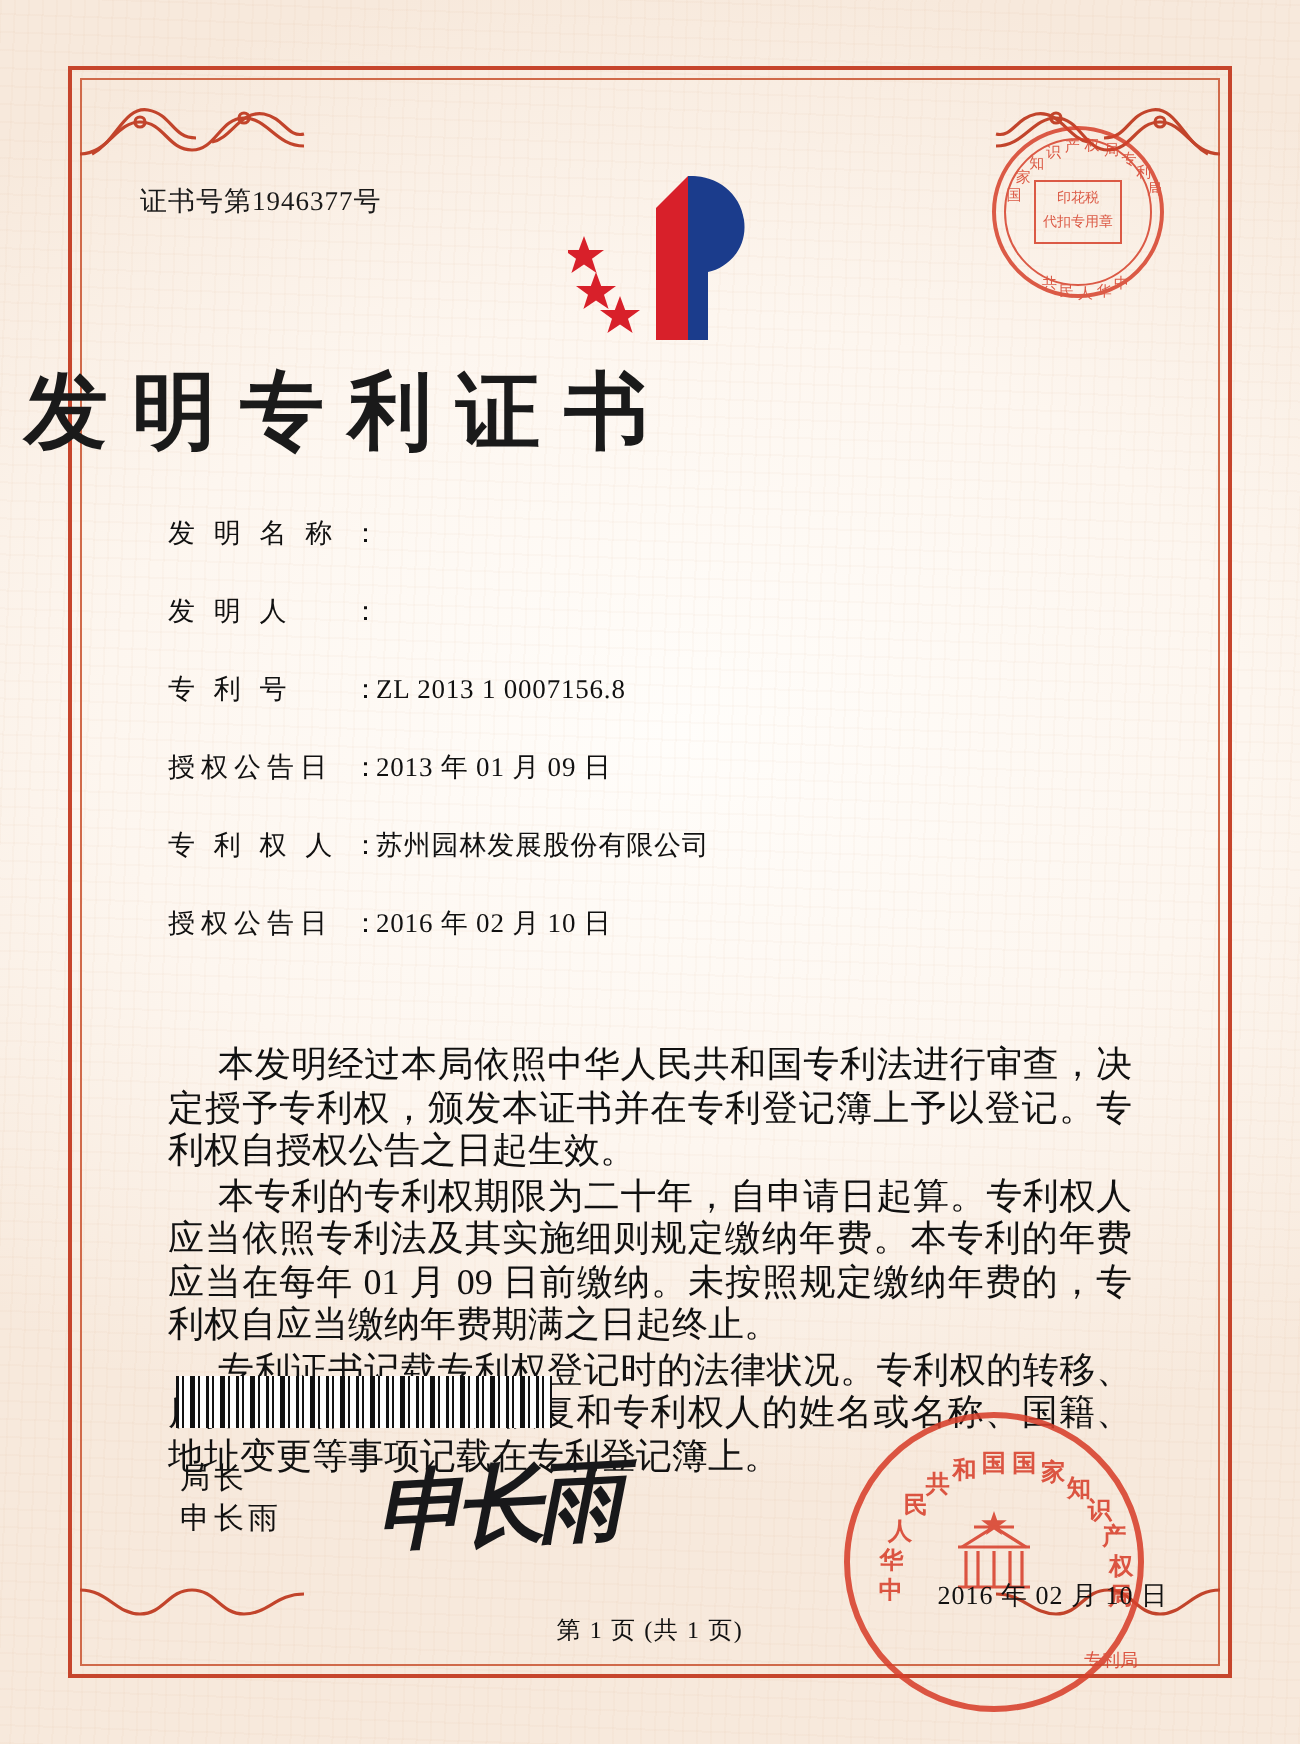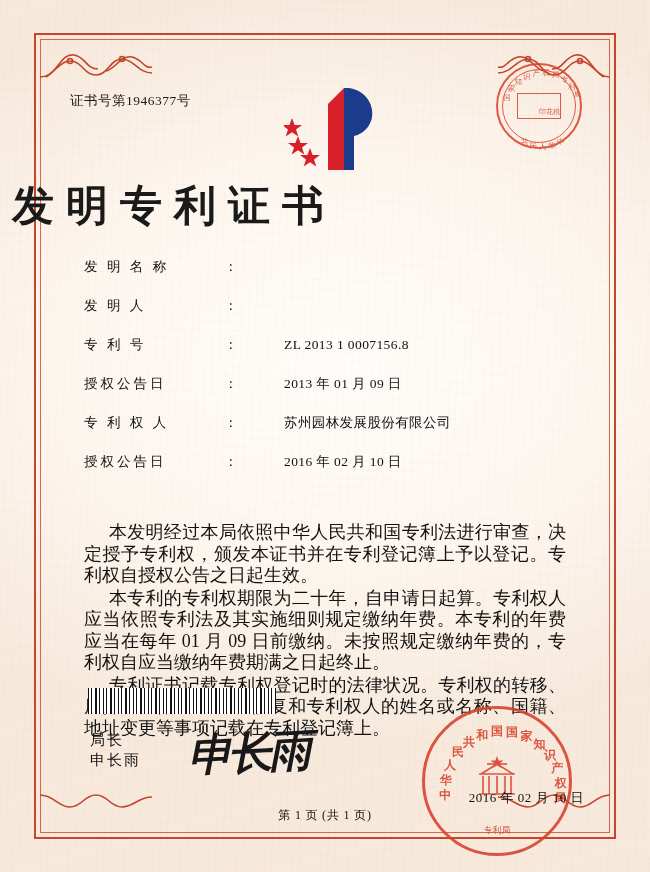--- a/index.html
+++ b/index.html
@@ -91,27 +91,27 @@
     inset: 4px;
     border-radius: 50%;
     border: 1px solid #d6402a;
   }
   .top-seal .seal-core {
     position: absolute;
     left: 50%;
     top: 50%;
     transform: translate(-50%,-50%);
     width: 44px;
-    height: 26px;
+    height: 32px;
     border: 1px solid #d6402a;
     font-size: 7px;
     line-height: 12px;
-    text-align: right;
+    text-align: center;
     letter-spacing: 0px;
-    padding-top: 12px;
+    padding-top: 2px;
     box-sizing: border-box;
     overflow: hidden;
   }
   .seal-arc {
     position: absolute;
     inset: 0;
     font-size: 7.5px;
   }
   .seal-arc span {
     position: absolute;
@@ -141,21 +141,20 @@
     top: 258px;
     width: 486px;
     font-size: 13.5px;
     color: #111;
   }
   .field-row {
     display: flex;
     align-items: baseline;
     margin-bottom: 21px;
     white-space: nowrap;
-    gap: 48px;
   }
   .field-label {
     width: 92px;
     flex: 0 0 92px;
     letter-spacing: 3px;
   }
   .field-colon {
     width: 12px;
     flex: 0 0 12px;
   }
@@ -243,21 +242,21 @@
     transform-origin: 0 0;
     font-size: 12px;
     white-space: nowrap;
     font-weight: bold;
   }
   .nat-seal .bottom-text {
     position: absolute;
     left: 0;
     right: 0;
     bottom: 16px;
-    text-align: center;
+    text-align: right;
     font-size: 9px;
   }
 
   .issue-date {
     position: absolute;
     right: 66px;
     top: 789px;
     font-size: 13px;
     color: #111;
     letter-spacing: 0.5px;

